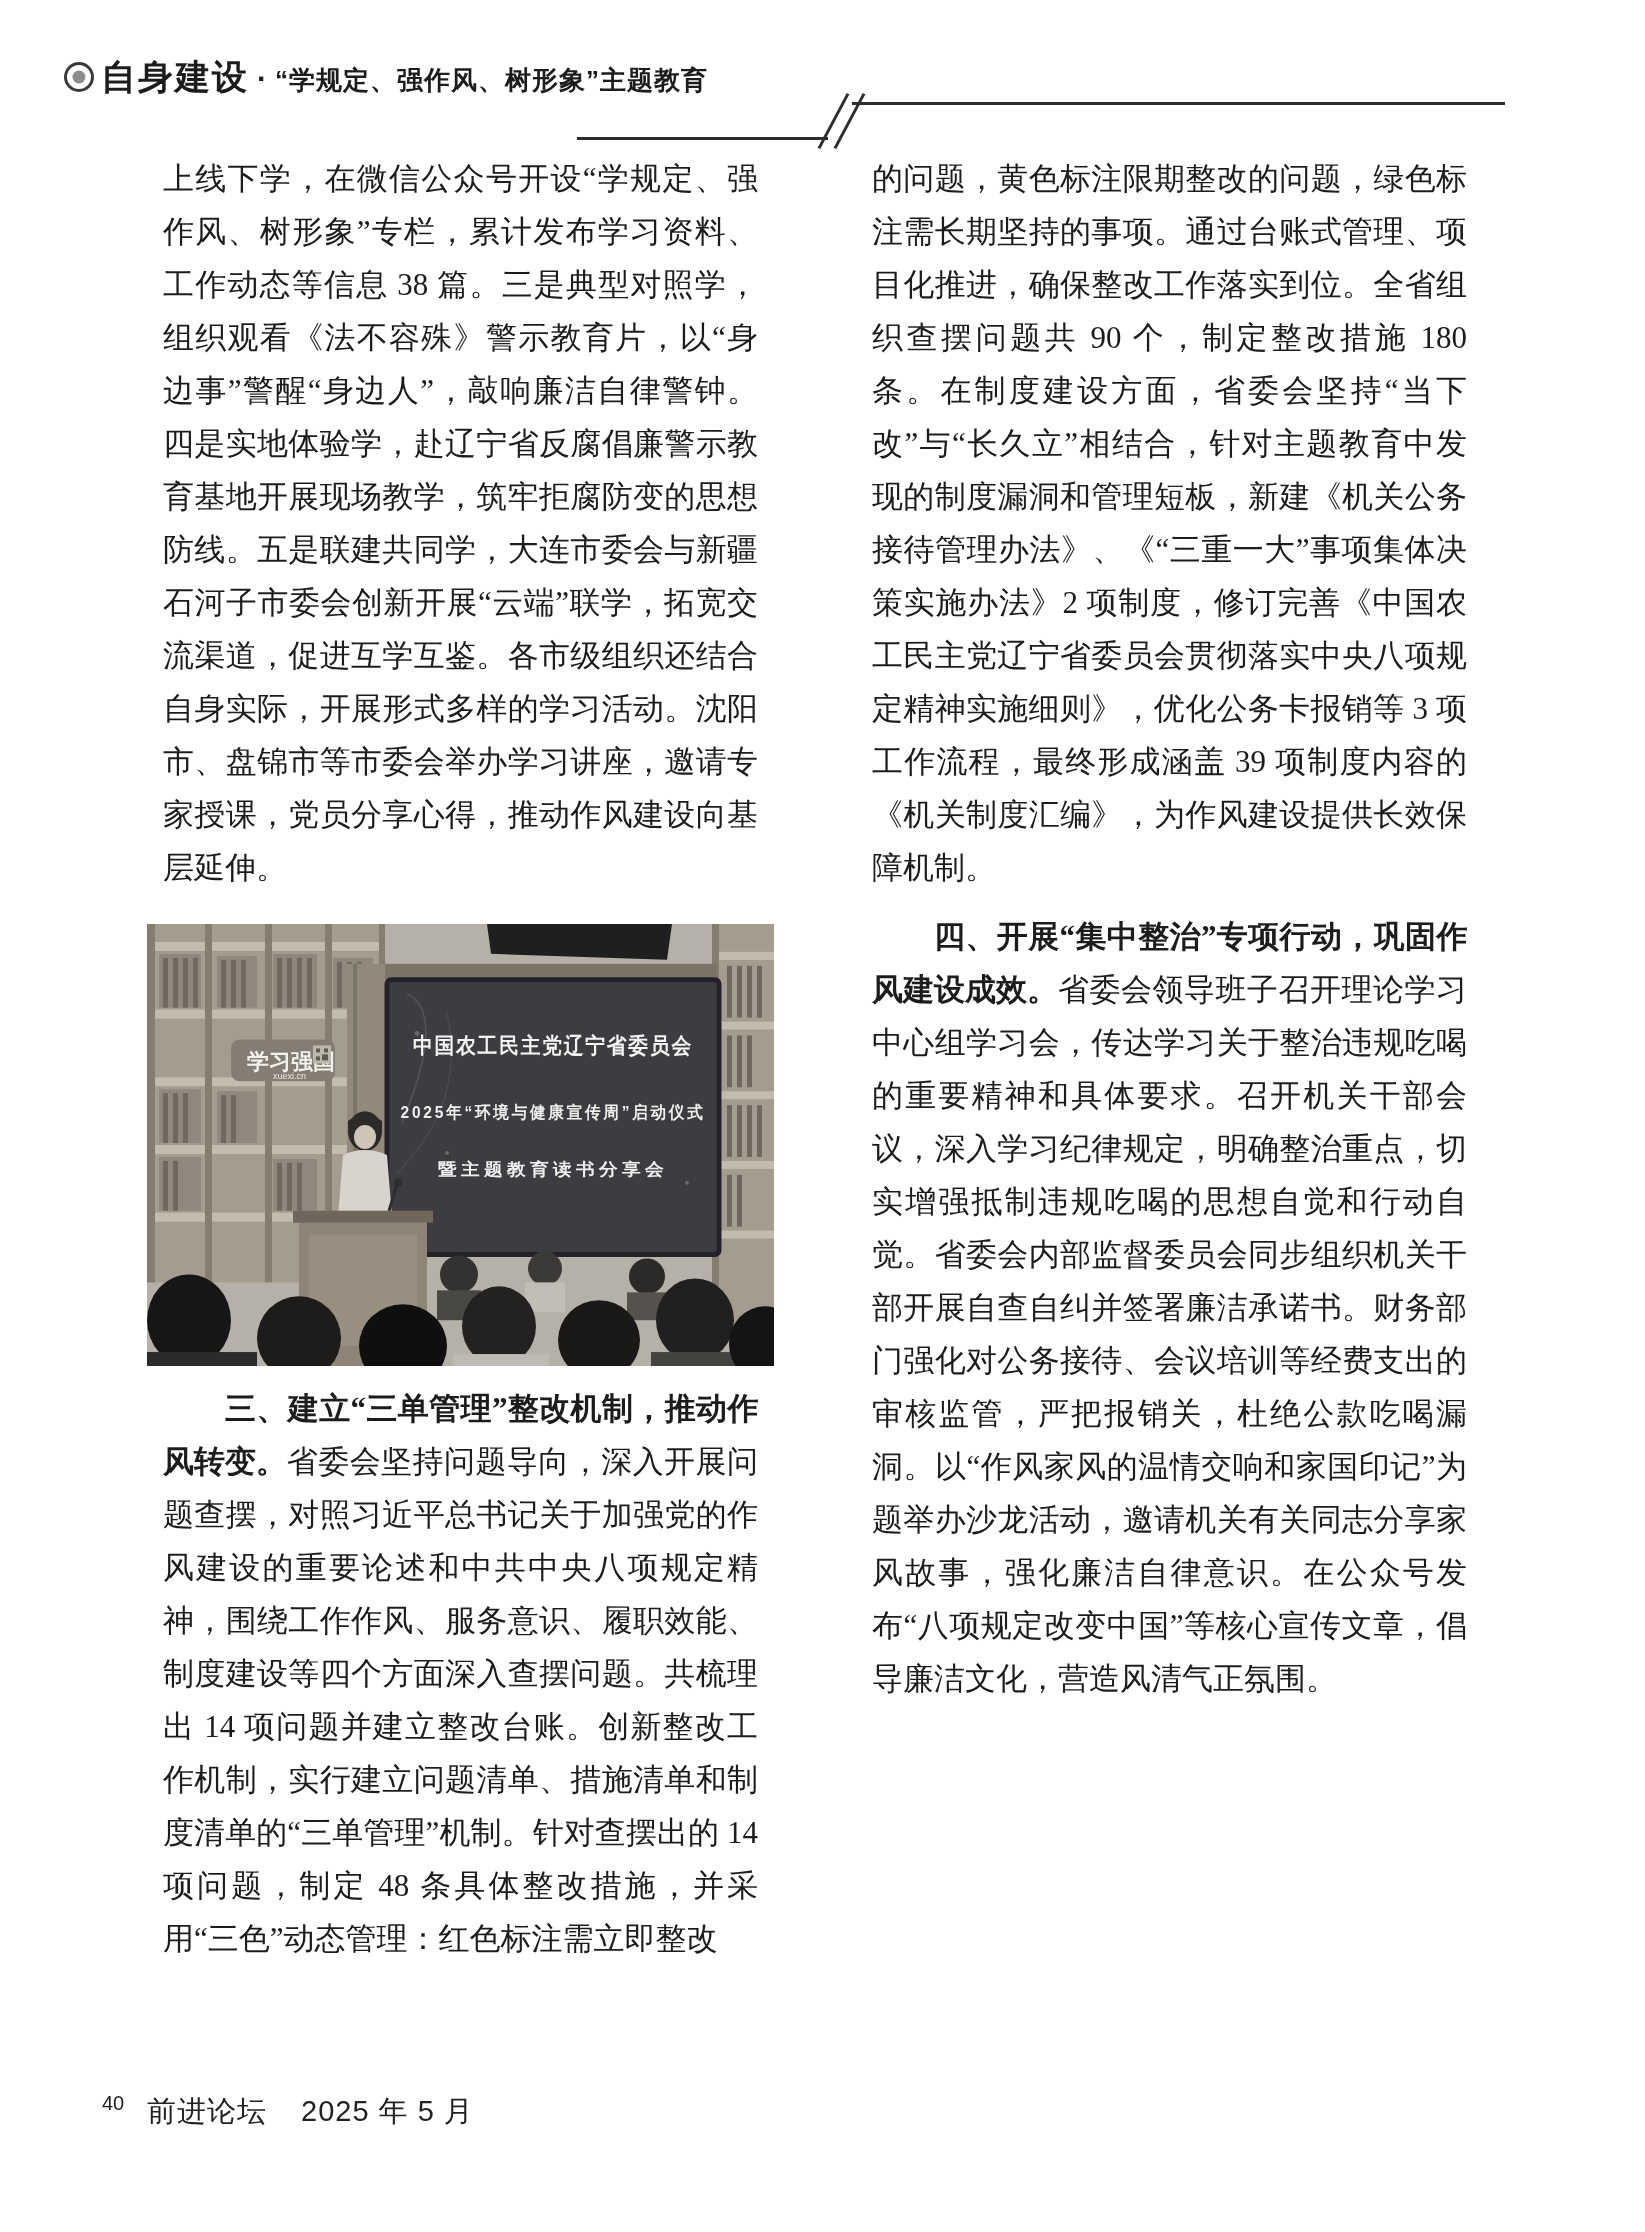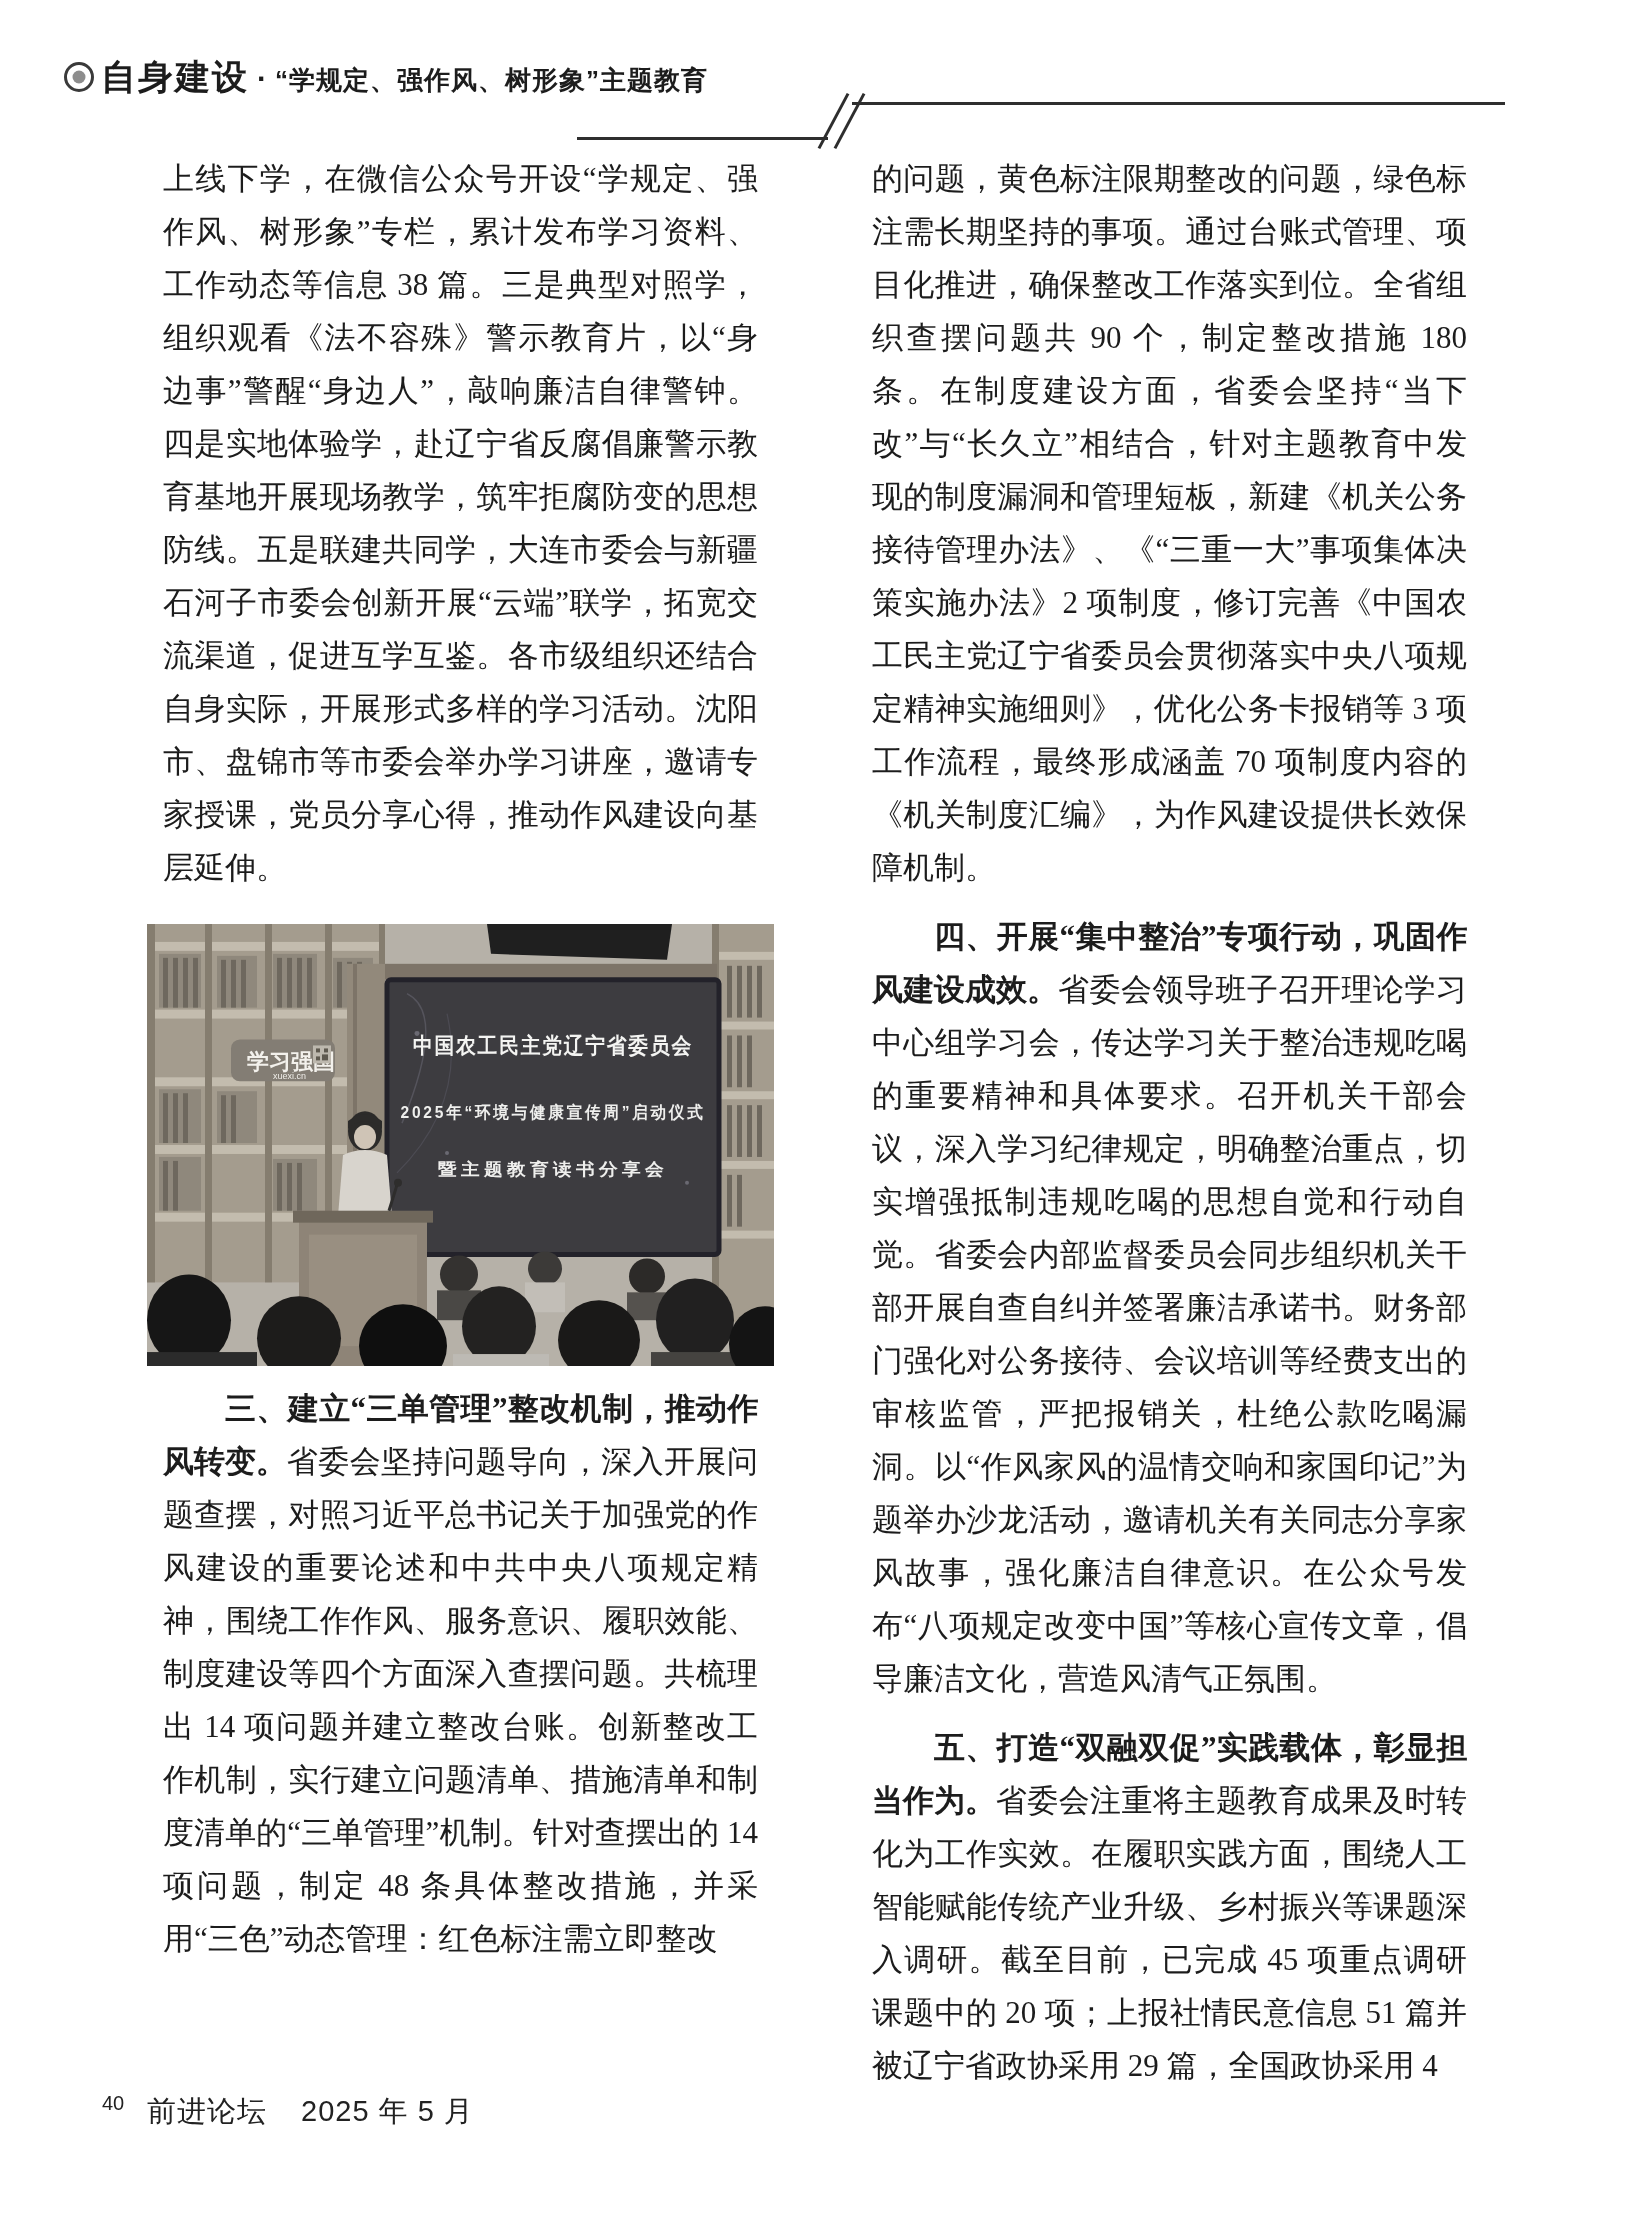--- a/index.html
+++ b/index.html
@@ -227,23 +227,22 @@
           <ellipse cx="618" cy="422" rx="36" ry="38" fill="#141414"></ellipse>
         </g>
       </svg>
     </div>
 
 
     <p class="indent after-photo"><strong class="lead">三、建立“三单管理”整改机制，推动作风转变。</strong><span>省委会坚持问题导向，深入开展问题查摆，对照习近平总书记关于加强党的作风建设的重要论述和中共中央八项规定精神，围绕工作作风、服务意识、履职效能、制度建设等四个方面深入查摆问题。共梳理出 14 项问题并建立整改台账。创新整改工作机制，实行建立问题清单、措施清单和制度清单的“三单管理”机制。针对查摆出的 14 项问题，制定 48 条具体整改措施，并采用“三色”动态管理：红色标注需立即整改</span></p>
   </div>
 
   <div class="col col-right">
-    <p>的问题，黄色标注限期整改的问题，绿色标注需长期坚持的事项。通过台账式管理、项目化推进，确保整改工作落实到位。全省组织查摆问题共 90 个，制定整改措施 180 条。在制度建设方面，省委会坚持“当下改”与“长久立”相结合，针对主题教育中发现的制度漏洞和管理短板，新建《机关公务接待管理办法》、《“三重一大”事项集体决策实施办法》2 项制度，修订完善《中国农工民主党辽宁省委员会贯彻落实中央八项规定精神实施细则》，优化公务卡报销等 3 项工作流程，最终形成涵盖 70 项制度内容的《机关制度汇编》，为作风建设提供长效保障机制。</p>
+    <p>的问题，黄色标注限期整改的问题，绿色标注需长期坚持的事项。通过台账式管理、项目化推进，确保整改工作落实到位。全省组织查摆问题共 90 个，制定整改措施 180 条。在制度建设方面，省委会坚持“当下改”与“长久立”相结合，针对主题教育中发现的制度漏洞和管理短板，新建《机关公务接待管理办法》、《“三重一大”事项集体决策实施办法》2 项制度，修订完善《中国农工民主党辽宁省委员会贯彻落实中央八项规定精神实施细则》，优化公务卡报销等 3 项工作流程，最终形成涵盖 39 项制度内容的《机关制度汇编》，为作风建设提供长效保障机制。</p>
     <p class="indent"><strong class="lead">四、开展“集中整治”专项行动，巩固作风建设成效。</strong><span>省委会领导班子召开理论学习中心组学习会，传达学习关于整治违规吃喝的重要精神和具体要求。召开机关干部会议，深入学习纪律规定，明确整治重点，切实增强抵制违规吃喝的思想自觉和行动自觉。省委会内部监督委员会同步组织机关干部开展自查自纠并签署廉洁承诺书。财务部门强化对公务接待、会议培训等经费支出的审核监管，严把报销关，杜绝公款吃喝漏洞。以“作风家风的温情交响和家国印记”为题举办沙龙活动，邀请机关有关同志分享家风故事，强化廉洁自律意识。在公众号发布“八项规定改变中国”等核心宣传文章，倡导廉洁文化，营造风清气正氛围。</span></p>
-    <p class="indent"><strong class="lead">五、打造“双融双促”实践载体，彰显担当作为。</strong><span>省委会注重将主题教育成果及时转化为工作实效。在履职实践方面，围绕人工智能赋能传统产业升级、乡村振兴等课题深入调研。截至目前，已完成 45 项重点调研课题中的 20 项；上报社情民意信息 51 篇并被辽宁省政协采用 29 篇，全国政协采用 4</span></p>
   </div>
 
   <div class="footer-page">40</div>
   <div class="footer-center">
     <span>前进论坛</span><span class="gap"></span><span>2025 年 5 月</span>
   </div>
 
 </div>
 
 

